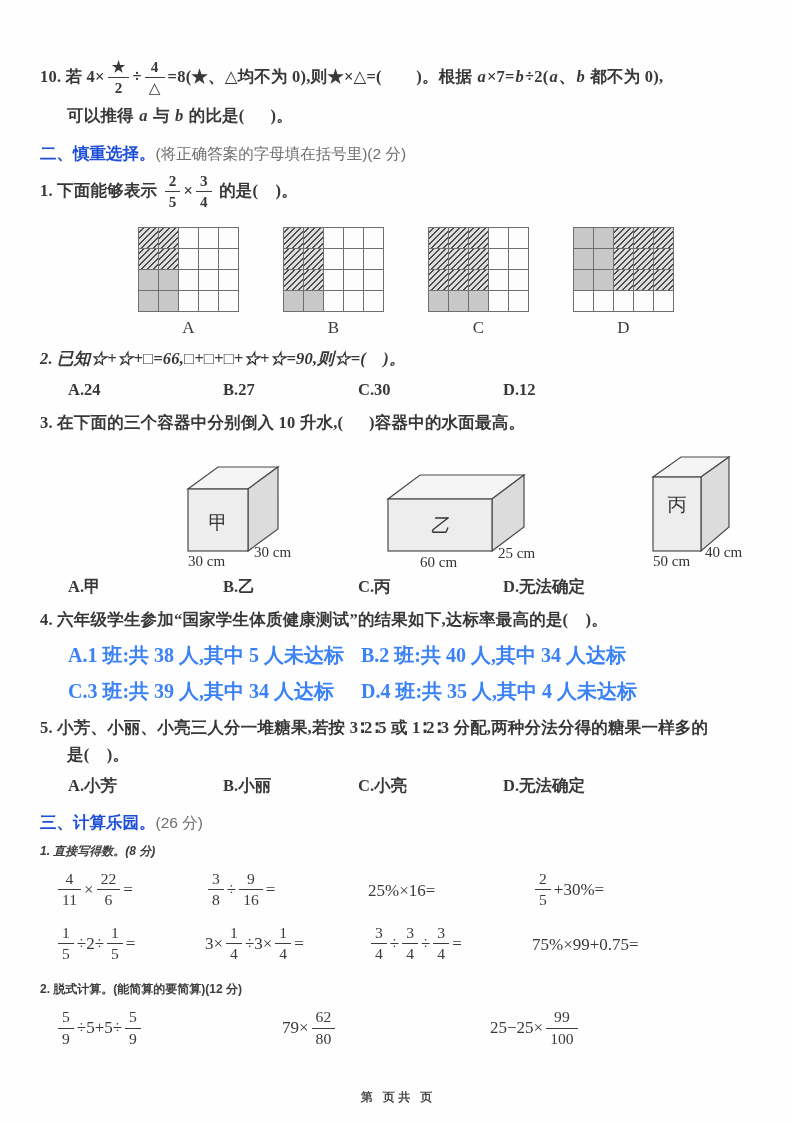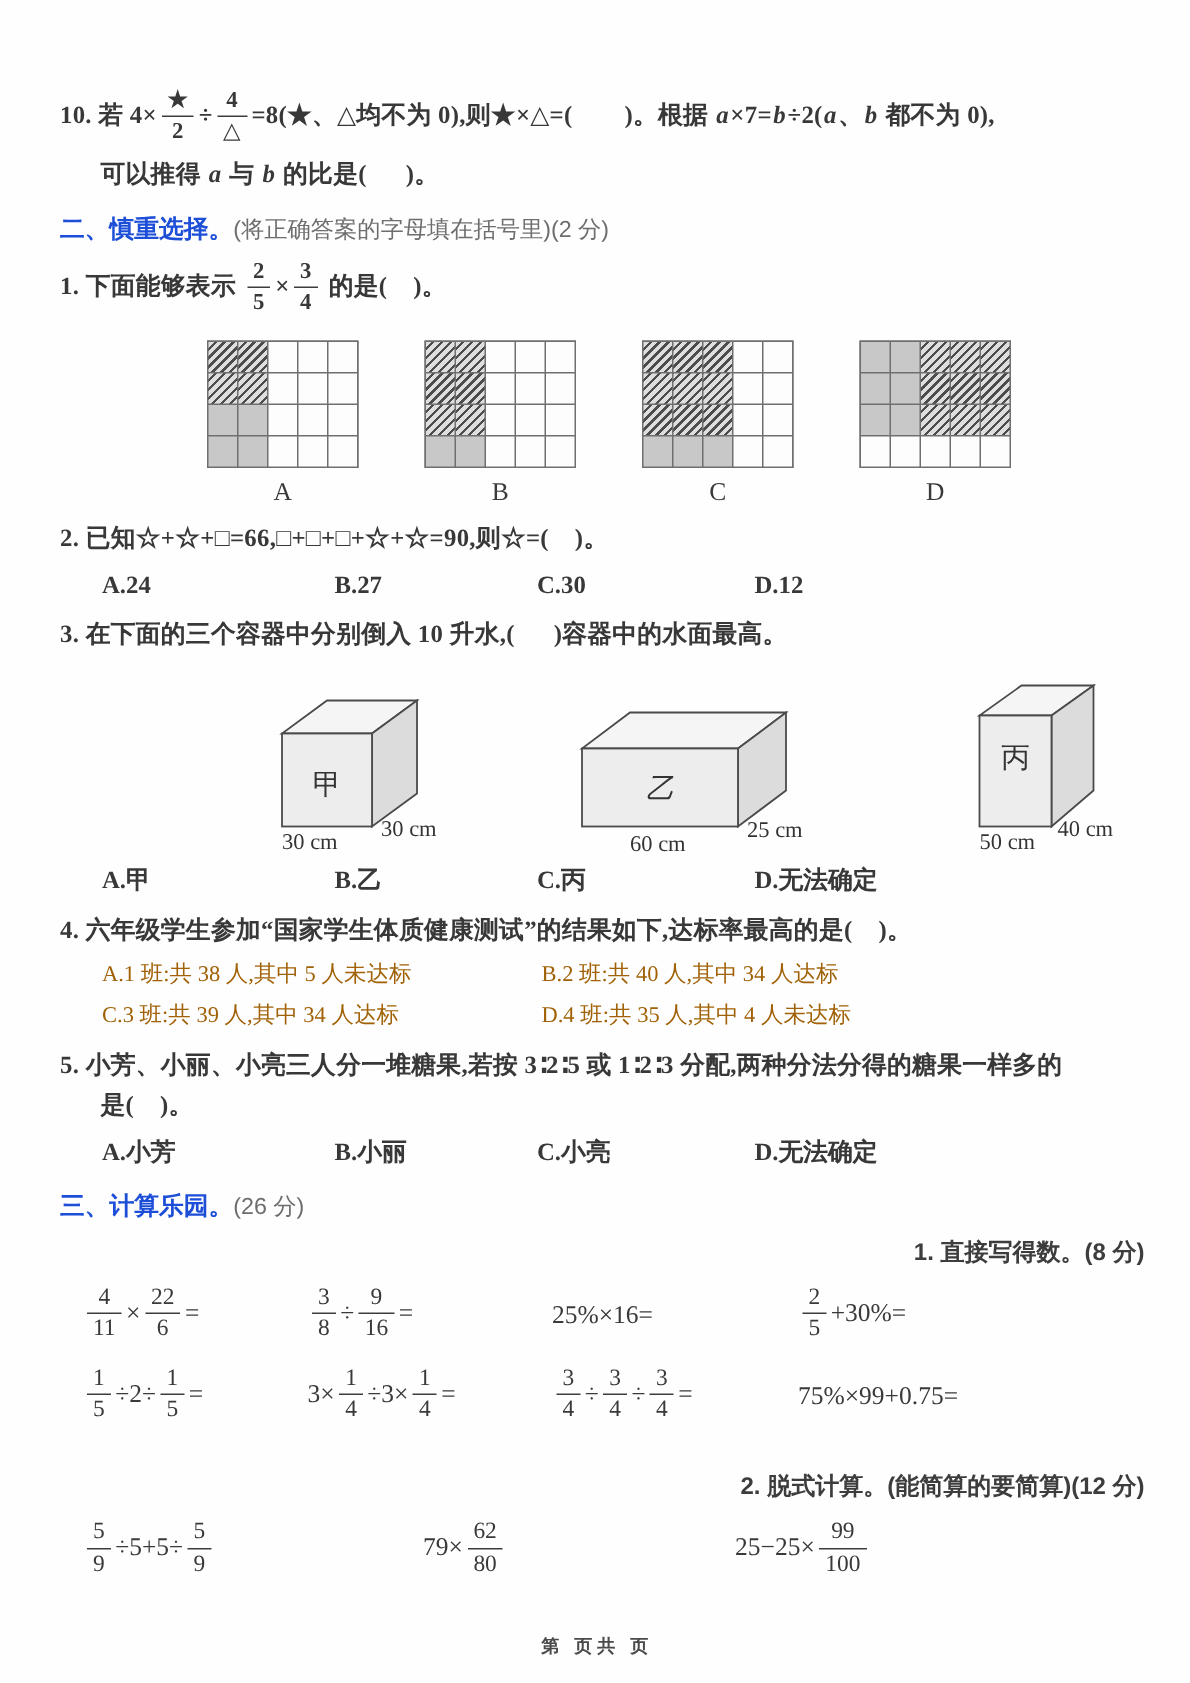--- a/index.html
+++ b/index.html
@@ -25,54 +25,54 @@
   .fr { display:inline-block; vertical-align:middle; text-align:center;
         line-height:1.05; margin:1px 3px 3px 3px; font-size:0.92em; }
   .fr .n { display:block; padding:0 4px 2px; }
   .fr .d { display:block; border-top:1.4px solid #3c3c3c; padding:2px 4px 0; }
   
   .sec-head { font-family:"Liberation Sans","DejaVu Sans",sans-serif;
               font-size:16.5px; line-height:1.5; white-space:pre; }
   .sec-head .sec-title { font-weight:700; color:#1d4ed8; }
   .sec-head .sec-note  { font-weight:500; color:#6e6e6e; font-size:15.5px; }
   .sub-head { font-family:"Liberation Sans","DejaVu Sans",sans-serif;
-              font-weight:700; color:#3d3d3d; font-size:16px; white-space:pre;text-align:right; }
+              font-weight:700; color:#3d3d3d; font-size:12px; white-space:pre; }
   
   .grids-row { display:flex; align-items:flex-start; gap:44px; margin:14px 0 8px 98px; }
   .gridbox { display:flex; flex-direction:column; align-items:center; }
   .grid { display:grid; gap:1px; background:#6f6f6f; border:1px solid #6f6f6f; }
   .grid .cell { width:19px; height:20px; background:#fdfdfd; }
   .grid .cell.g { background:#c8c8c8; }
   .grid .cell.h { background:repeating-linear-gradient(135deg,#dedede 0 2.6px,#4c4c4c 2.6px 4.2px); }
   .glabel { margin-top:6px; font-size:17px; color:#3a3a3a; }
   
   .opts4 { display:grid; grid-template-columns:155px 135px 145px auto;
            padding-left:28px; font-size:16.5px; font-weight:600; color:#383838;
            line-height:1.7; white-space:pre; }
   .opts2 { display:grid; grid-template-columns:293px auto;
-           padding-left:28px; font-size:15px; font-weight:400; color:#a16207;
+           padding-left:28px; font-size:20px; font-weight:700; color:#3b82f6;
            line-height:1.8; white-space:pre; }
   
   .containers-row { display:flex; align-items:flex-end; gap:50px; margin:10px 0 2px 140px; }
   .cont svg { display:block; }
   .cont text { font-family:"Liberation Serif","DejaVu Serif",serif; fill:#333; }
   
   .calc4 { display:grid; grid-template-columns:150px 163px 164px auto;
            padding-left:15px; font-size:17px; font-weight:500; color:#3a3a3a;
            align-items:center; white-space:pre; }
   .calc3 { display:grid; grid-template-columns:227px 208px auto;
            padding-left:15px; font-size:17px; font-weight:500; color:#3a3a3a;
            align-items:center; white-space:pre; }
   
   .footer { position:absolute; left:0; right:0; bottom:16px; text-align:center;
             font-family:"Liberation Sans","DejaVu Sans",sans-serif;
             font-size:12px; font-weight:600; color:#4a4a4a; white-space:pre; }
   
-  .mt4{margin-top:4px;} .mt6{margin-top:6px;} .mt8{margin-top:8px;}
-  .mt10{margin-top:10px;} .mt12{margin-top:12px;} .mt14{margin-top:30px;}
+  .mt4{margin-top:4px;} .mt6{margin-top:6px;} .mt8{margin-top:8px;font-style:italic;}
+  .mt10{margin-top:10px;} .mt12{margin-top:12px;} .mt14{margin-top:16px;}
 </style>
 </head>
 <body>
 
 <div class="page">
 
   <div>
     <div class="qline">10. 若 4×<span class="fr"><span class="n">★</span><span class="d">2</span></span>÷<span class="fr"><span class="n">4</span><span class="d">△</span></span>=8(★、△均不为 0),则★×△=(        )。根据 <span class="vr">a</span>×7=<span class="vr">b</span>÷2(<span class="vr">a</span>、<span class="vr">b</span> 都不为 0),</div>
     <div class="qline wrapline mt4">可以推得 <span class="vr">a</span> 与 <span class="vr">b</span> 的比是(      )。</div>
   </div>

